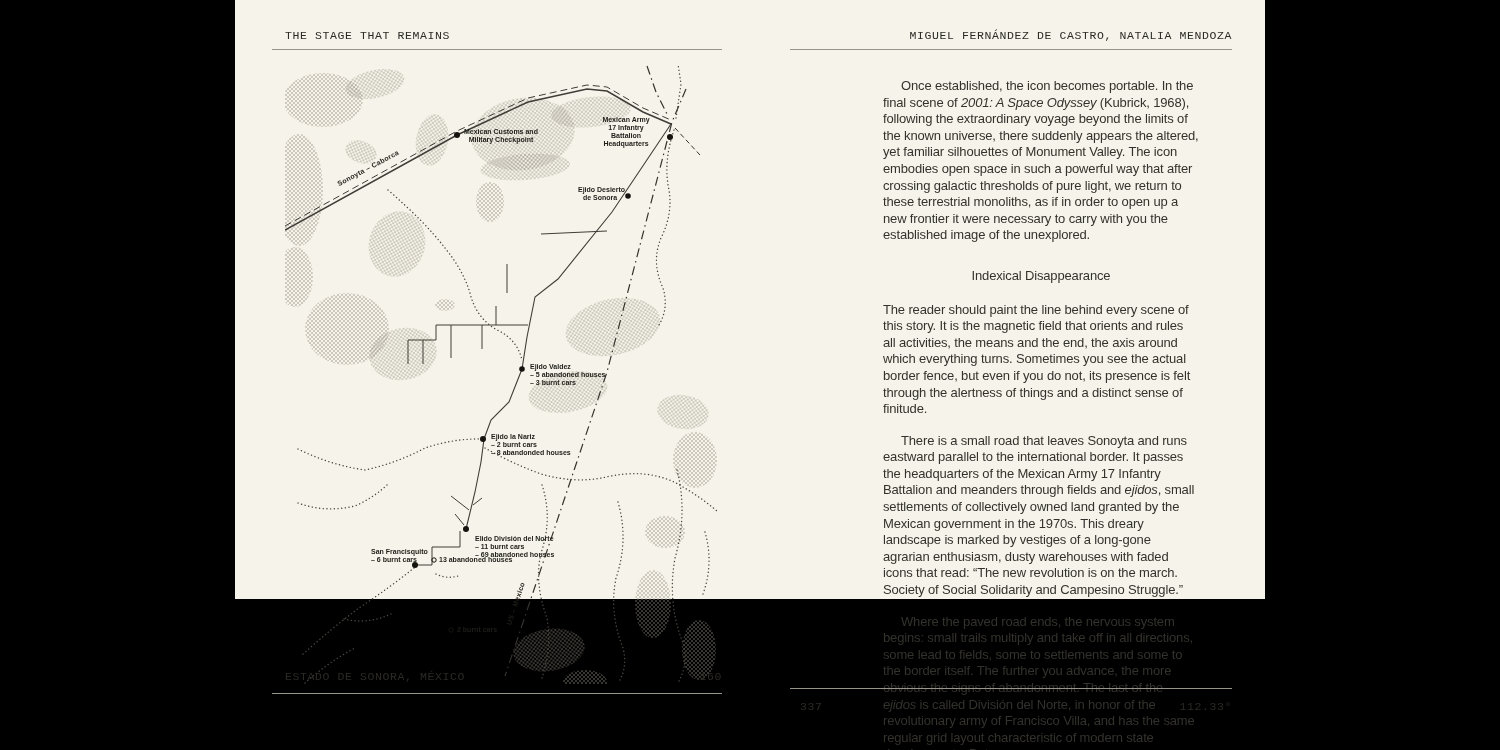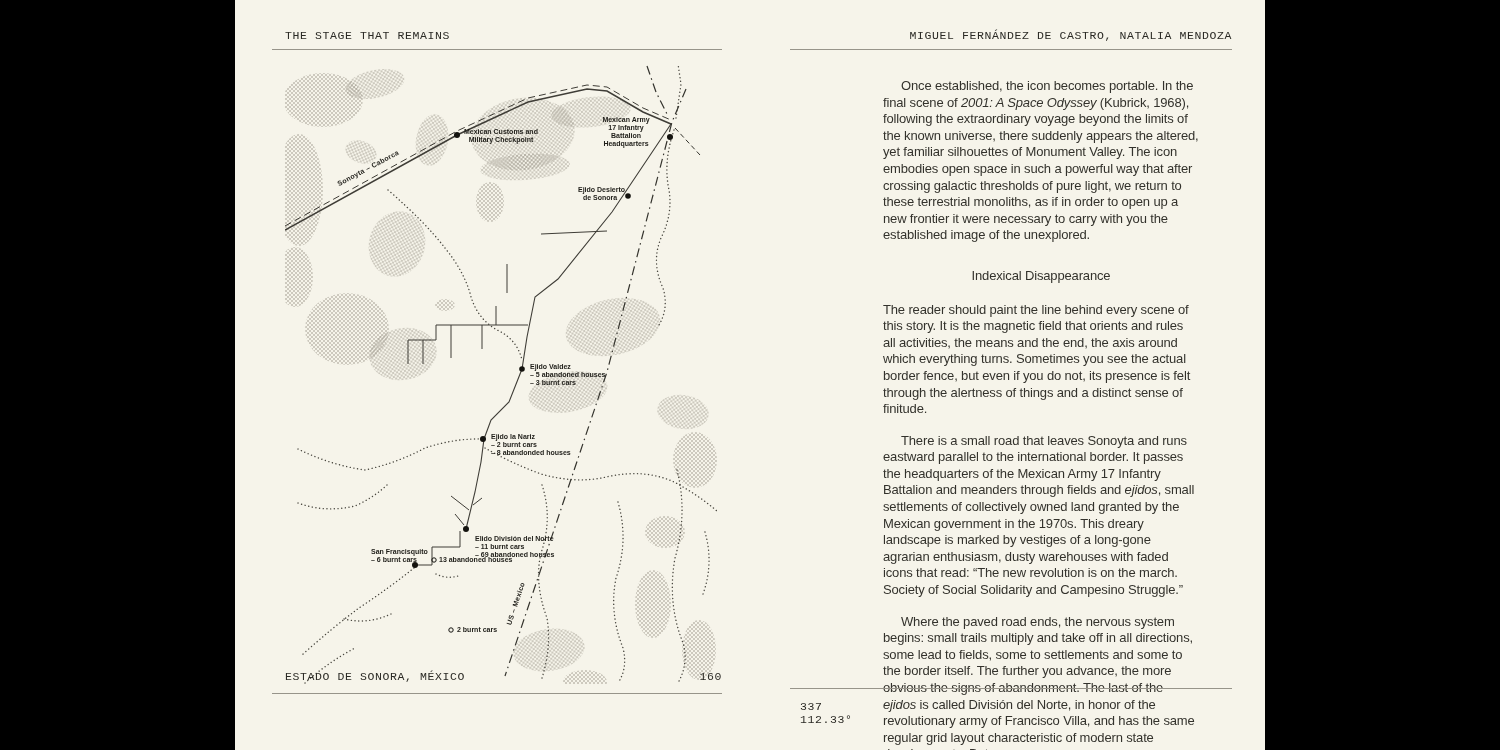--- a/index.html
+++ b/index.html
@@ -1,17 +1,17 @@
 <!DOCTYPE html>
 <html><head>
 <meta charset="utf-8">
 <style>
   html,body{margin:0;padding:0;background:#000;}
   body{width:1500px;height:750px;overflow:hidden;font-family:"Liberation Sans",sans-serif;}
-  .spread{position:absolute;left:235px;top:0;width:1030px;height:750px;background:#f6f4ea;}
+  .spread{position:absolute;left:235px;top:0;width:1030px;height:599px;background:#f6f4ea;}
   .page{position:absolute;top:0;height:750px;}
   .page-left{left:0;width:515px;}
   .page-right{left:515px;width:515px;}
   .rule{position:absolute;height:1px;background:#97948a;}
   .mono{font-family:"Liberation Mono","DejaVu Sans Mono",monospace;font-size:11.5px;letter-spacing:0.6px;color:#2b2a25;white-space:nowrap;}
   .running-head{position:absolute;top:29px;}
   .footer-row{position:absolute;display:flex;justify-content:space-between;}
   
   .map{position:absolute;left:50px;top:62px;width:432px;height:622px;}
   .map svg{position:absolute;left:0;top:0;}
@@ -174,19 +174,19 @@
       <h3 class="section-heading">Indexical Disappearance</h3>
 
       <p><span>The reader should paint the line behind every scene of this story. It is the magnetic field that orients and rules all activities, the means and the end, the axis around which everything turns. Sometimes you see the actual border fence, but even if you do not, its presence is felt through the alertness of things and a distinct sense of finitude.</span></p>
 
       <p class="indent"><span>There is a small road that leaves Sonoyta and runs eastward parallel to the international border. It passes the headquarters of the Mexican Army 17 Infantry Battalion and meanders through fields and </span><i>ejidos</i><span>, small settlements of collectively owned land granted by the Mexican government in the 1970s. This dreary landscape is marked by vestiges of a long-gone agrarian enthusiasm, dusty warehouses with faded icons that read: “The new revolution is on the march. Society of Social Solidarity and Campesino Struggle.”</span></p>
 
       <p class="indent"><span>Where the paved road ends, the nervous system begins: small trails multiply and take off in all directions, some lead to fields, some to settlements and some to the border itself. The further you advance, the more obvious the signs of abandonment. The last of the </span><i>ejidos</i><span> is called División del Norte, in honor of the revolutionary army of Francisco Villa, and has the same regular grid layout characteristic of modern state developments. But</span></p>
     </div>
 
     <div class="rule" style="left:40px;top:688px;width:442px;"></div>
-    <div class="footer-row mono" style="left:50px;top:700px;width:432px;flex-direction:column;">
+    <div class="footer-row mono" style="left:50px;top:700px;width:432px;">
       <span>337</span>
       <span>112.33°</span>
     </div>
   </div>
 
 </div>
 
 </body></html>

